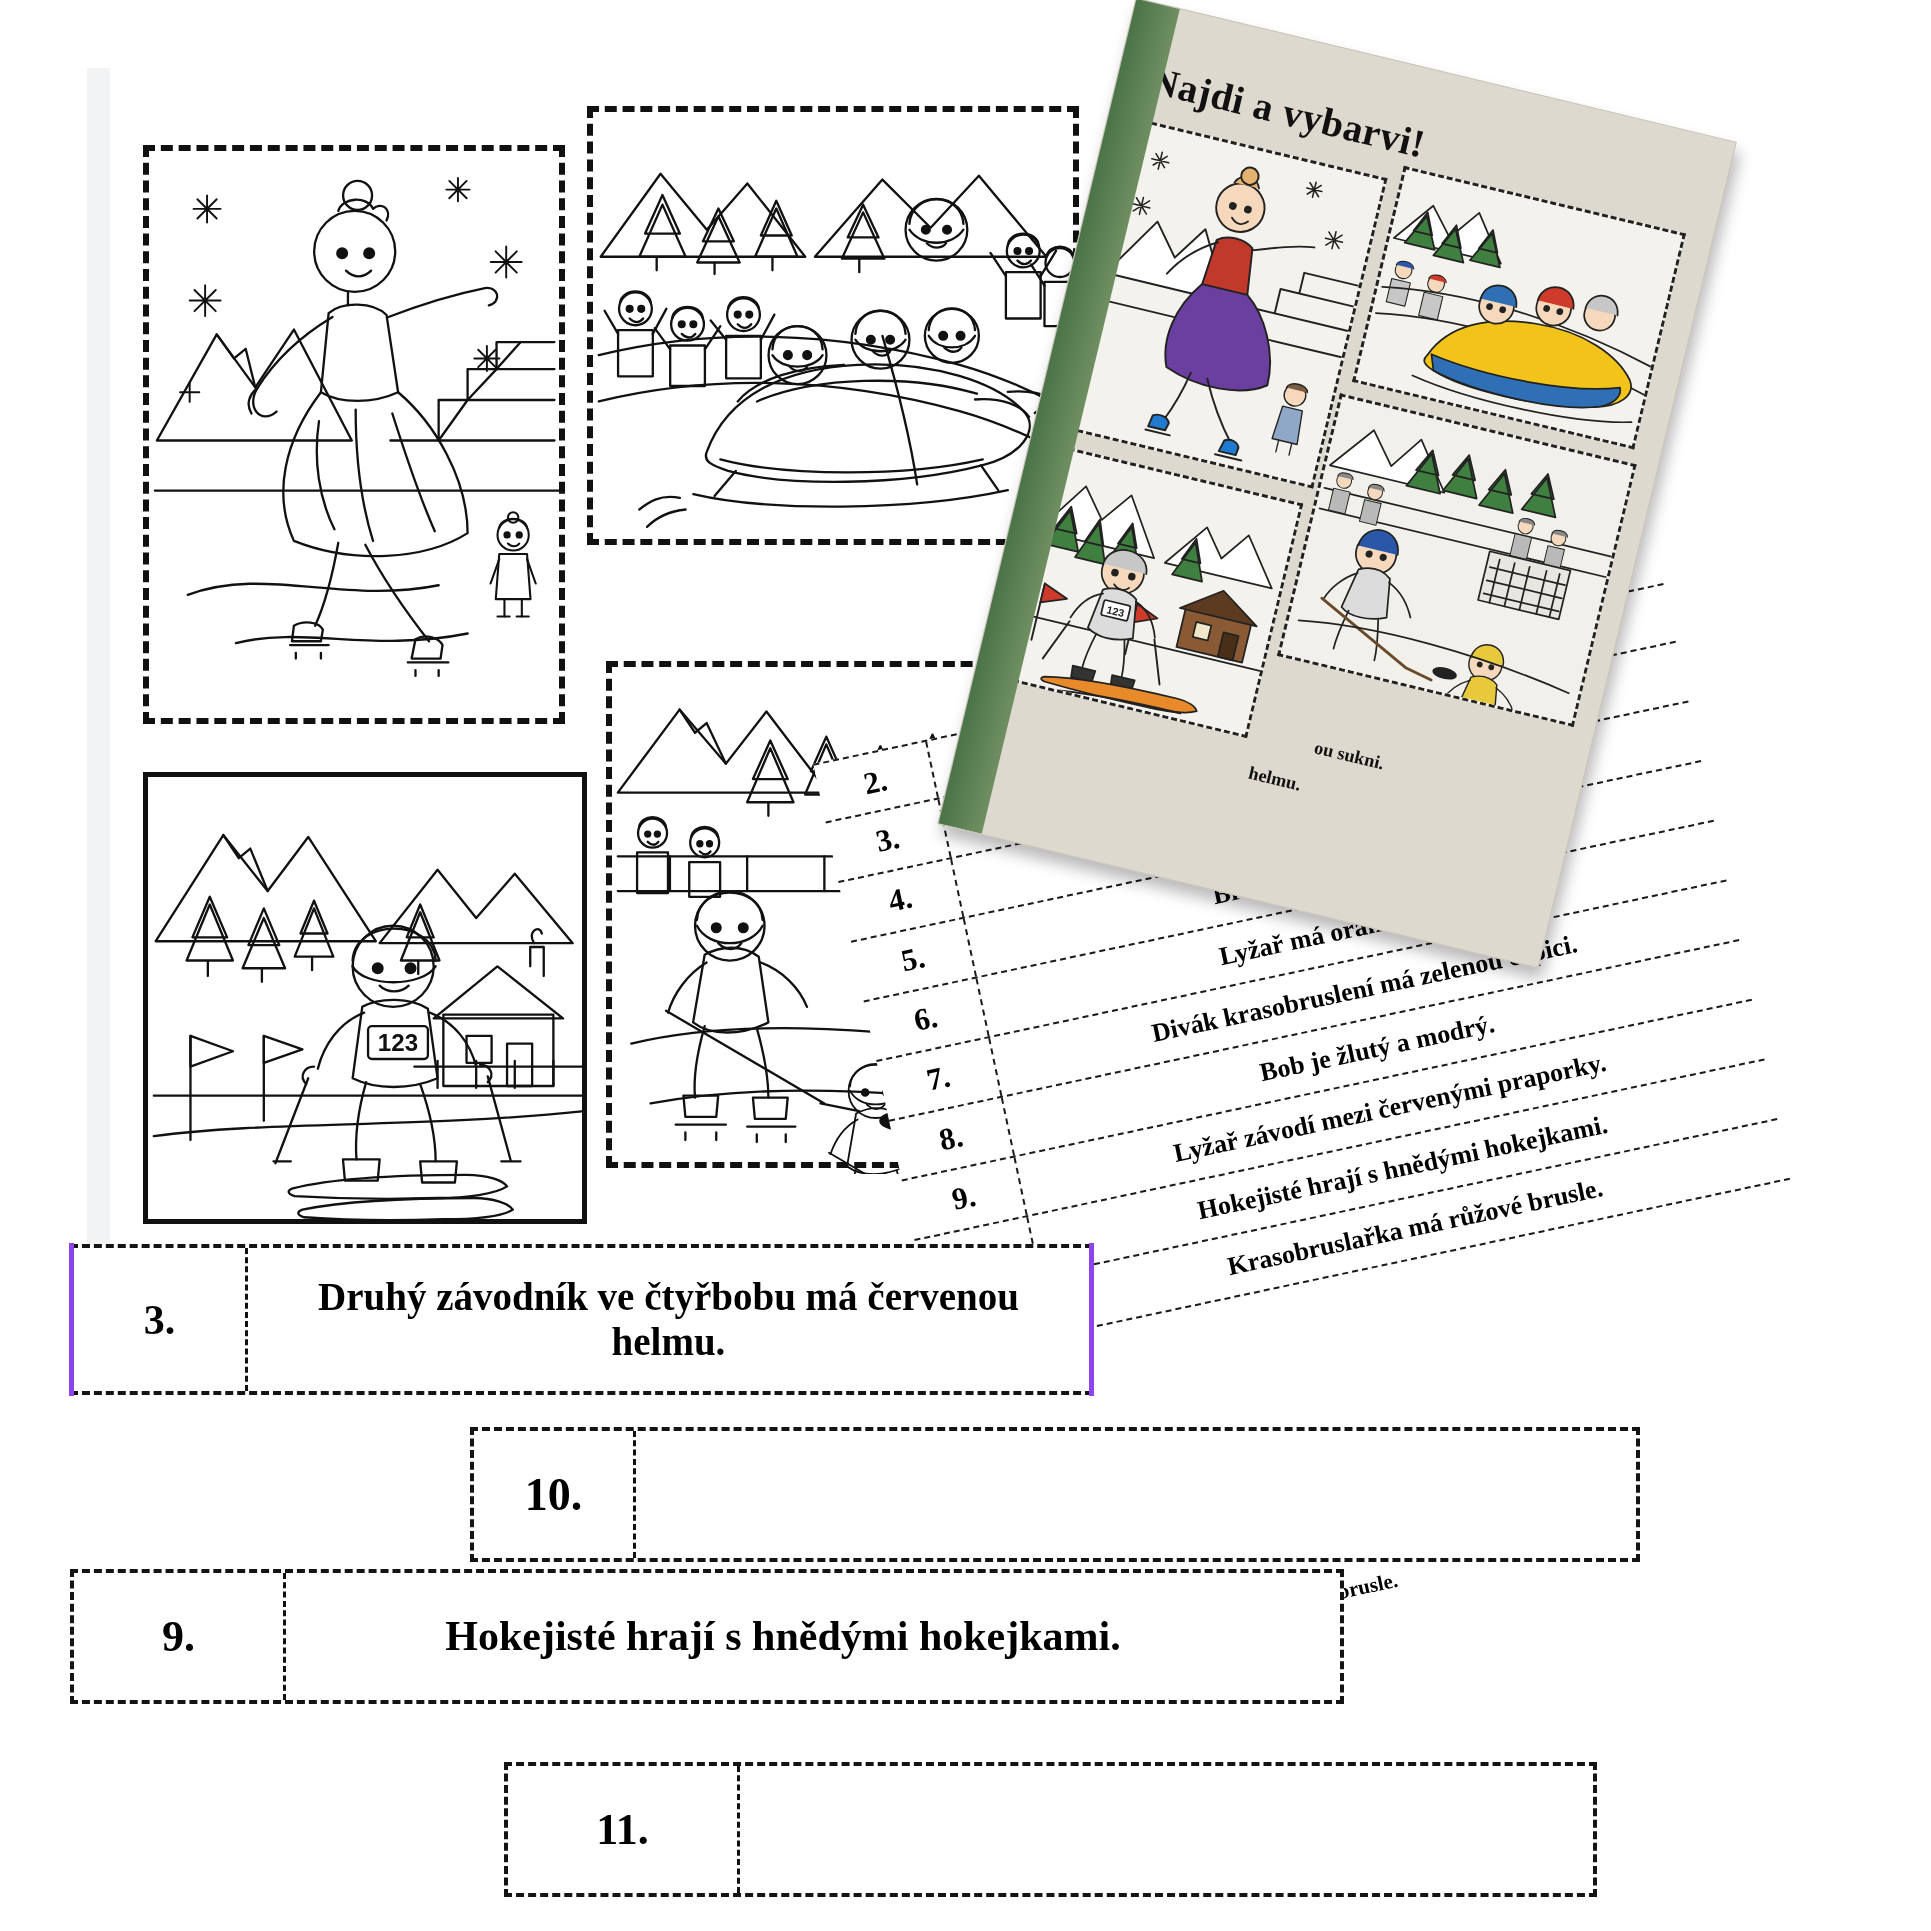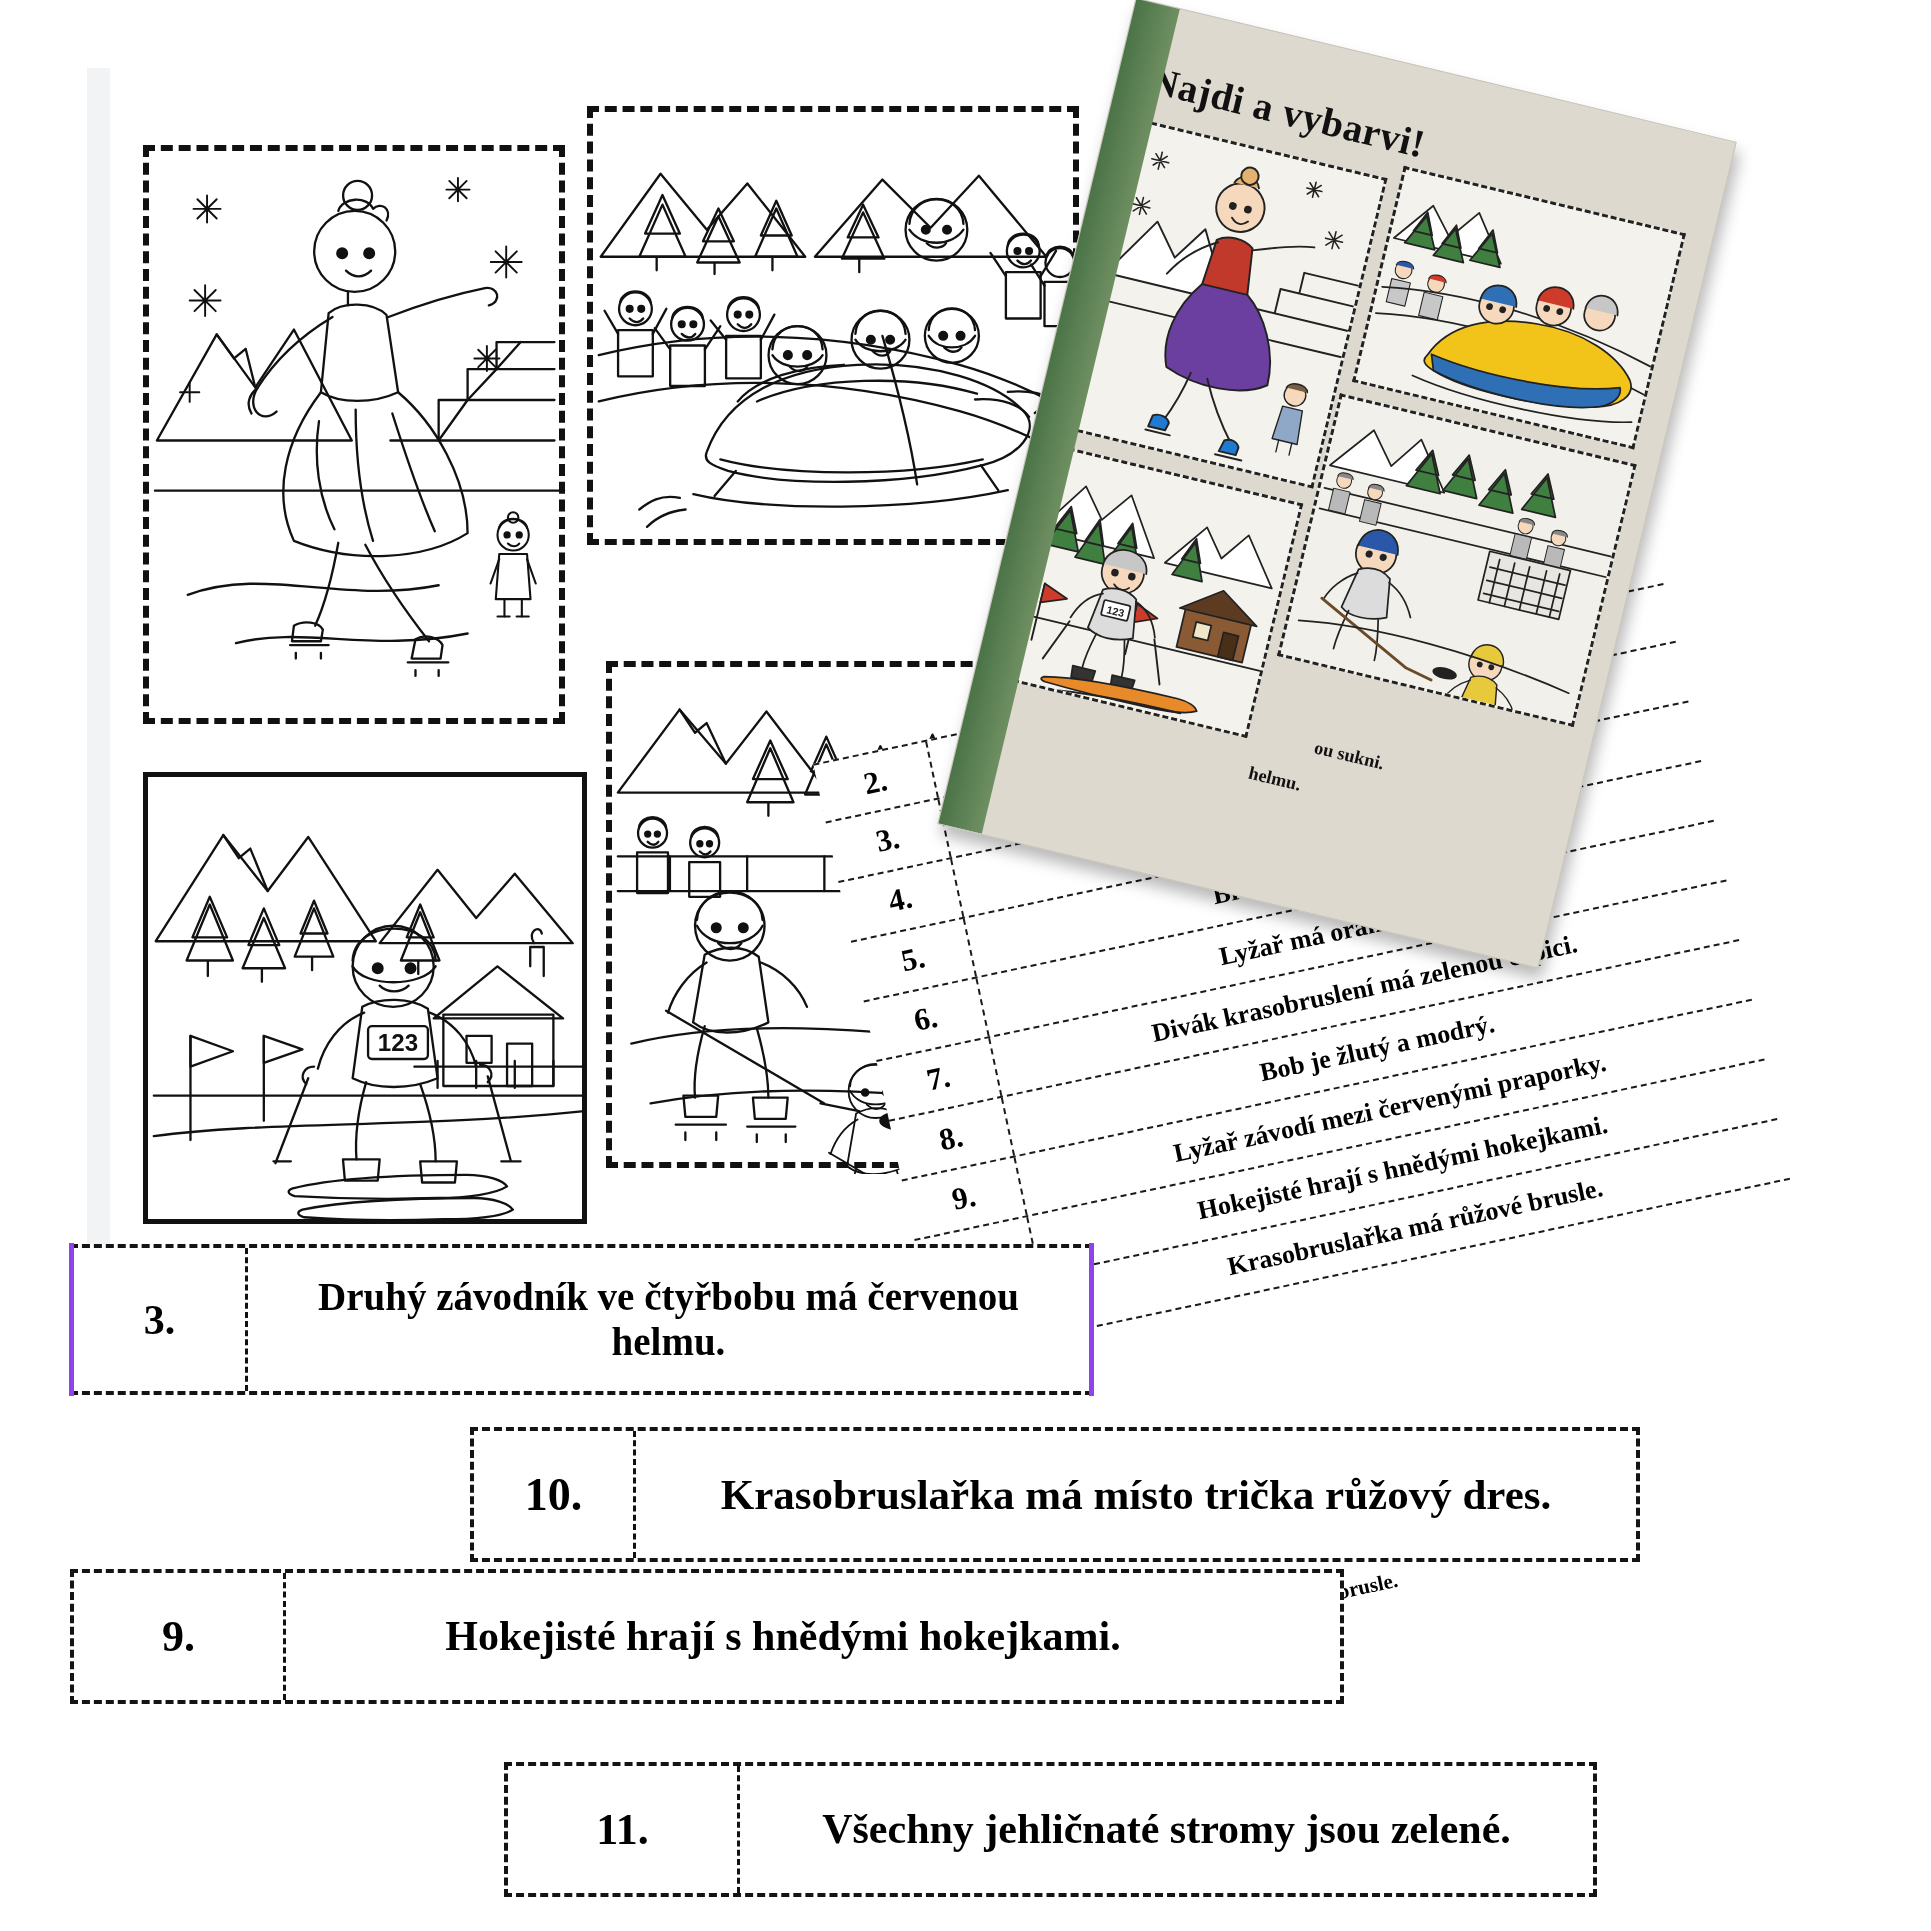--- a/index.html
+++ b/index.html
@@ -841,25 +841,23 @@
 
 <div class="abs" style="left:1337px; top:1574px; transform:rotate(-12deg); font-size:21px; font-weight:bold; font-family:'Liberation Serif', serif;">brusle.</div>
 
 <div class="abs clue-strip" id="clue-3">
   <div class="clue-num">3.</div>
   <div class="clue-text">Druhý závodník ve čtyřbobu má červenou helmu.</div>
 </div>
 
 <div class="abs clue-strip" id="clue-10">
   <div class="clue-num">10.</div>
-  <div class="clue-text">Krasobruslařka má místo trička růžový dres.</div>
 </div>
 
 <div class="abs clue-strip" id="clue-9">
   <div class="clue-num">9.</div>
   <div class="clue-text">Hokejisté hrají s hnědými hokejkami.</div>
 </div>
 
 <div class="abs clue-strip" id="clue-11">
   <div class="clue-num">11.</div>
-  <div class="clue-text">Všechny jehličnaté stromy jsou zelené.</div>
 </div>
 
 
 </body></html>

